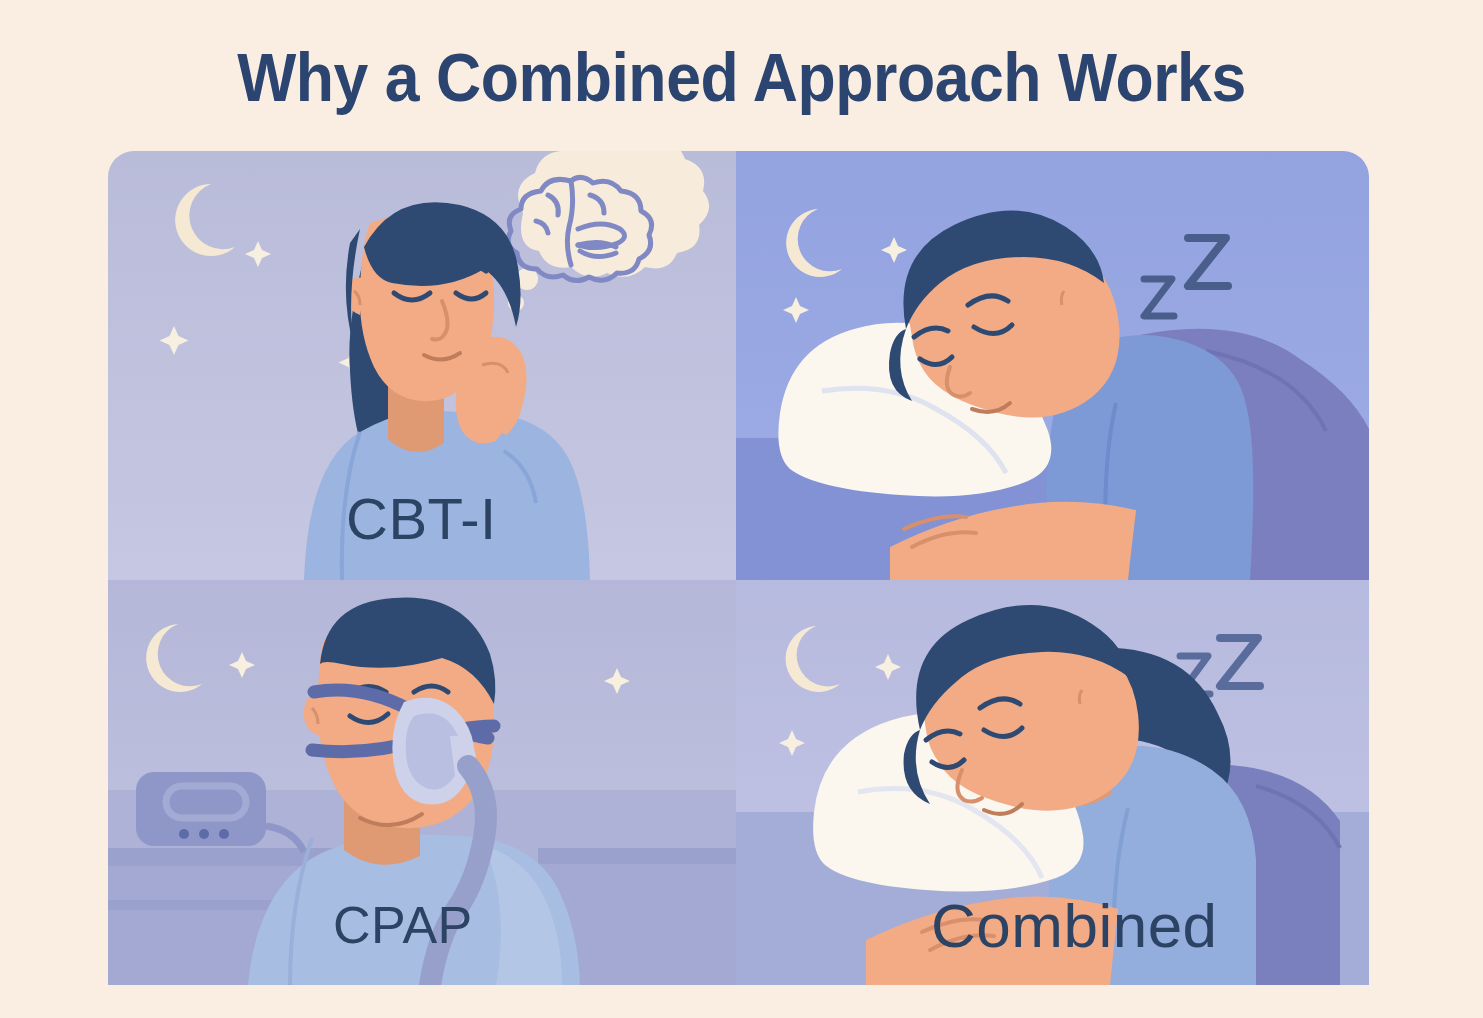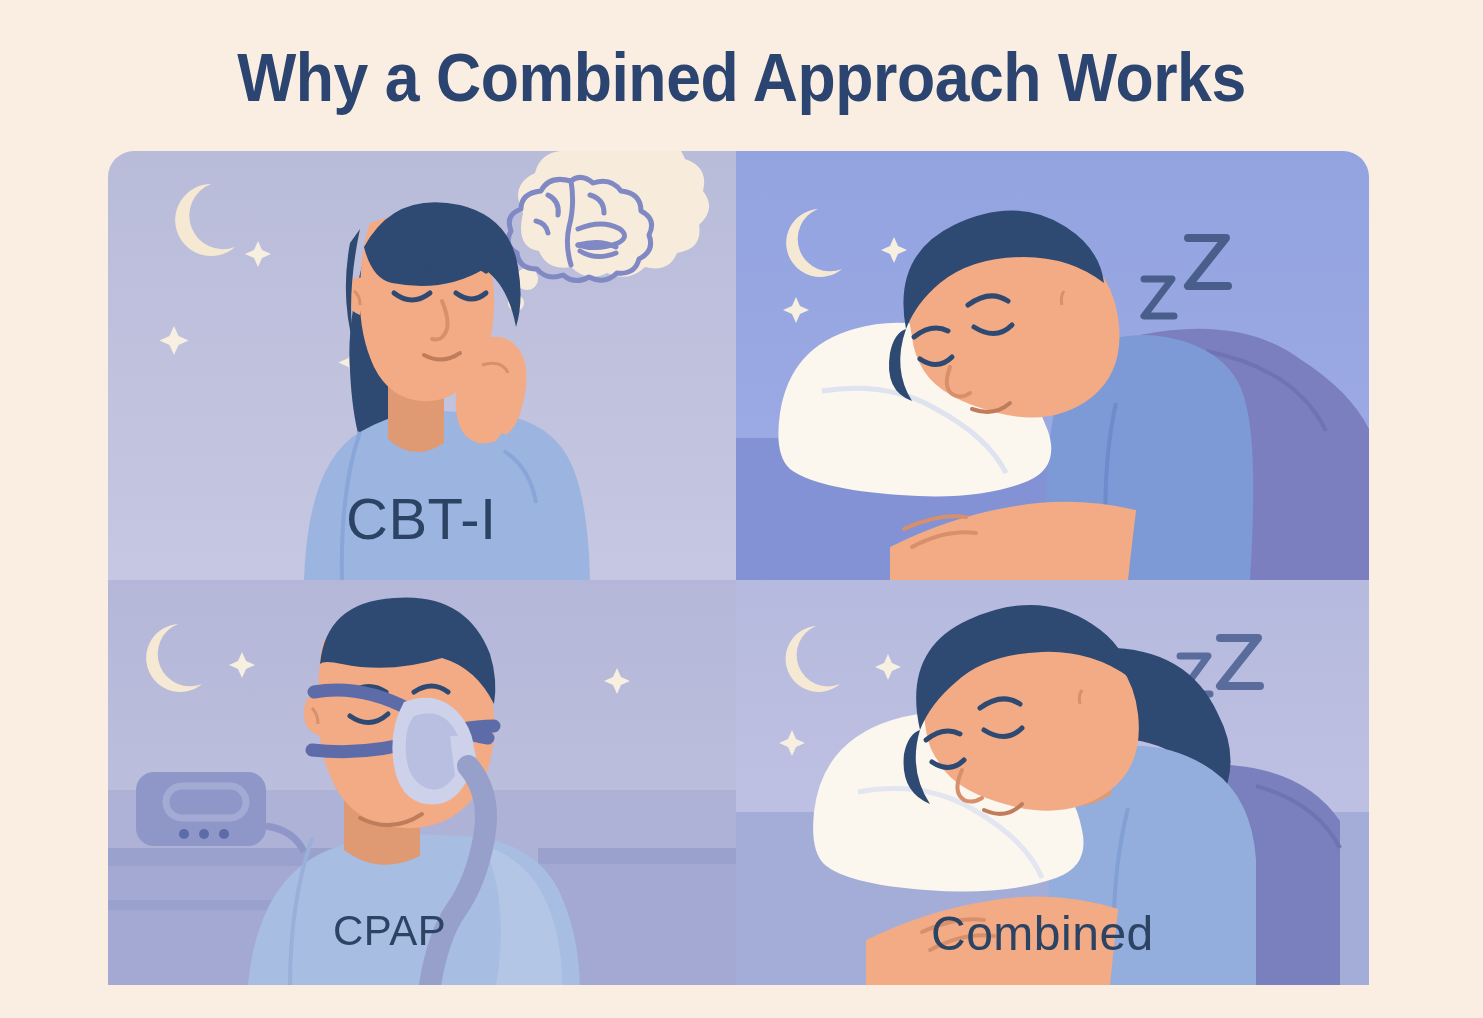--- a/index.html
+++ b/index.html
@@ -62,25 +62,25 @@
   
   #panel-cbti { background: linear-gradient(180deg, #b9bcd9 0%, #c0c2de 55%, #c6c7e2 100%); }
   #panel-cbti .panel-label { left: 238px; bottom: 28px; font-size: 58px; }
 
   
   #panel-sleep { background: linear-gradient(180deg, #93a3e0 0%, #9aa9e3 60%, #a2b0e6 100%); }
   #panel-sleep .panel-label { left: 253px; bottom: 20px; font-size: 62px; }
 
   
   #panel-cpap { background: linear-gradient(180deg, #b4b7d8 0%, #bcbfdc 60%, #c2c4e0 100%); }
-  #panel-cpap .panel-label { left: 225px; bottom: 30px; font-size: 42px; }
+  #panel-cpap .panel-label { left: 225px; bottom: 30px; font-size: 52px; }
 
   
   #panel-combined { background: linear-gradient(180deg, #b6bade 0%, #bdc0e2 55%, #c3c6e6 100%); }
-  #panel-combined .panel-label { left: 195px; bottom: 24px; font-size: 48px; }
+  #panel-combined .panel-label { left: 195px; bottom: 24px; font-size: 62px; }
 
   .art { position: absolute; left: 0; top: 0; width: 100%; height: 100%; }
 </style>
 </head>
 <body>
 
 <div id="title">Why a Combined Approach Works</div>
 
 <div id="grid">
 

